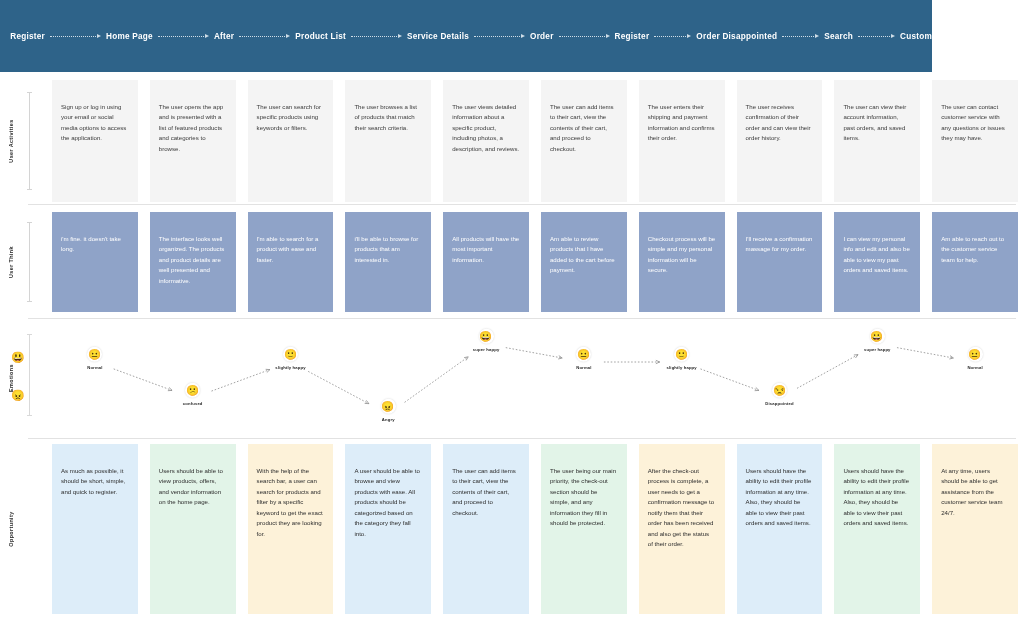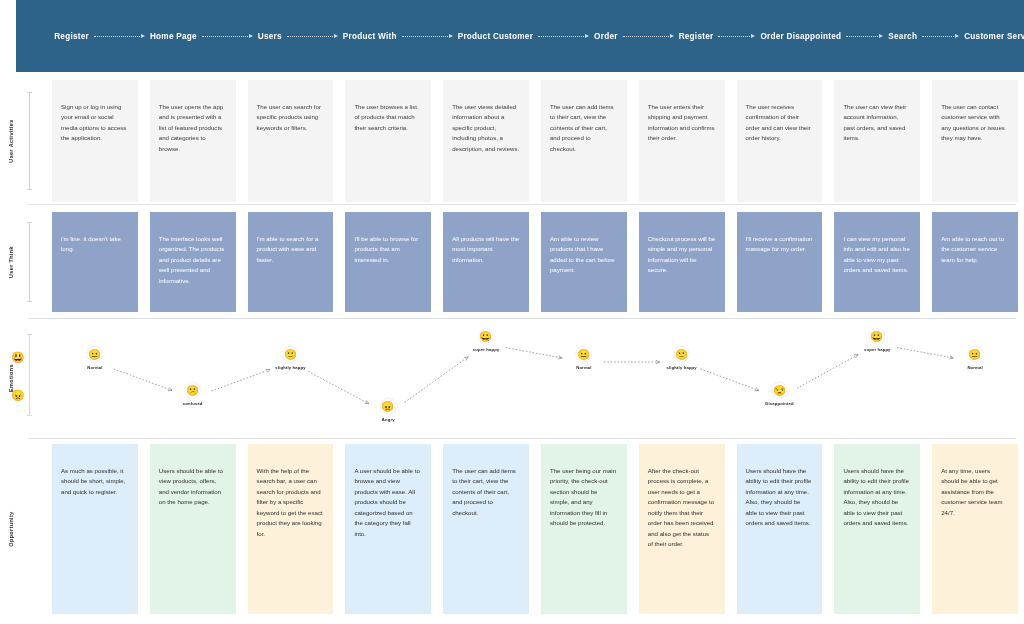--- a/index.html
+++ b/index.html
@@ -6,22 +6,22 @@
   html, body {
     width: 1024px; height: 624px;
     background: #ffffff;
     font-family: "Liberation Sans", sans-serif;
     overflow: hidden;
   }
   #root { position: relative; width: 1024px; height: 624px; }
 
   
   .journey-header {
-    position: absolute; left: 16px; top: 0;
-    width: 1008px; height: 72px;
+    position: absolute; left: 0; top: 0;
+    width: 932px; height: 72px;
     background: #2e6389;
     display: flex; justify-content: center;
   }
   .stage-track { display: flex; align-items: center; padding-left: 52px; }
   .stage-label {
     color: #ffffff;
     font-size: 8.2px;
     font-weight: bold;
     letter-spacing: 0.25px;
     white-space: nowrap;
@@ -169,31 +169,31 @@
         <span class="stage-label">Register</span>
         <span class="stage-arrow">
           <span class="dashline"></span>
           <span class="arrowhead"></span>
         </span>
         <span class="stage-label">Home Page</span>
         <span class="stage-arrow">
           <span class="dashline"></span>
           <span class="arrowhead"></span>
         </span>
-        <span class="stage-label">Users</span>
-        <span class="stage-arrow">
-          <span class="dashline"></span>
-          <span class="arrowhead"></span>
-        </span>
-        <span class="stage-label">Product With</span>
-        <span class="stage-arrow">
-          <span class="dashline"></span>
-          <span class="arrowhead"></span>
-        </span>
-        <span class="stage-label">Product Customer</span>
+        <span class="stage-label">After</span>
+        <span class="stage-arrow">
+          <span class="dashline"></span>
+          <span class="arrowhead"></span>
+        </span>
+        <span class="stage-label">Product List</span>
+        <span class="stage-arrow">
+          <span class="dashline"></span>
+          <span class="arrowhead"></span>
+        </span>
+        <span class="stage-label">Service Details</span>
         <span class="stage-arrow">
           <span class="dashline"></span>
           <span class="arrowhead"></span>
         </span>
         <span class="stage-label">Order</span>
         <span class="stage-arrow">
           <span class="dashline"></span>
           <span class="arrowhead"></span>
         </span>
         <span class="stage-label">Register</span>

